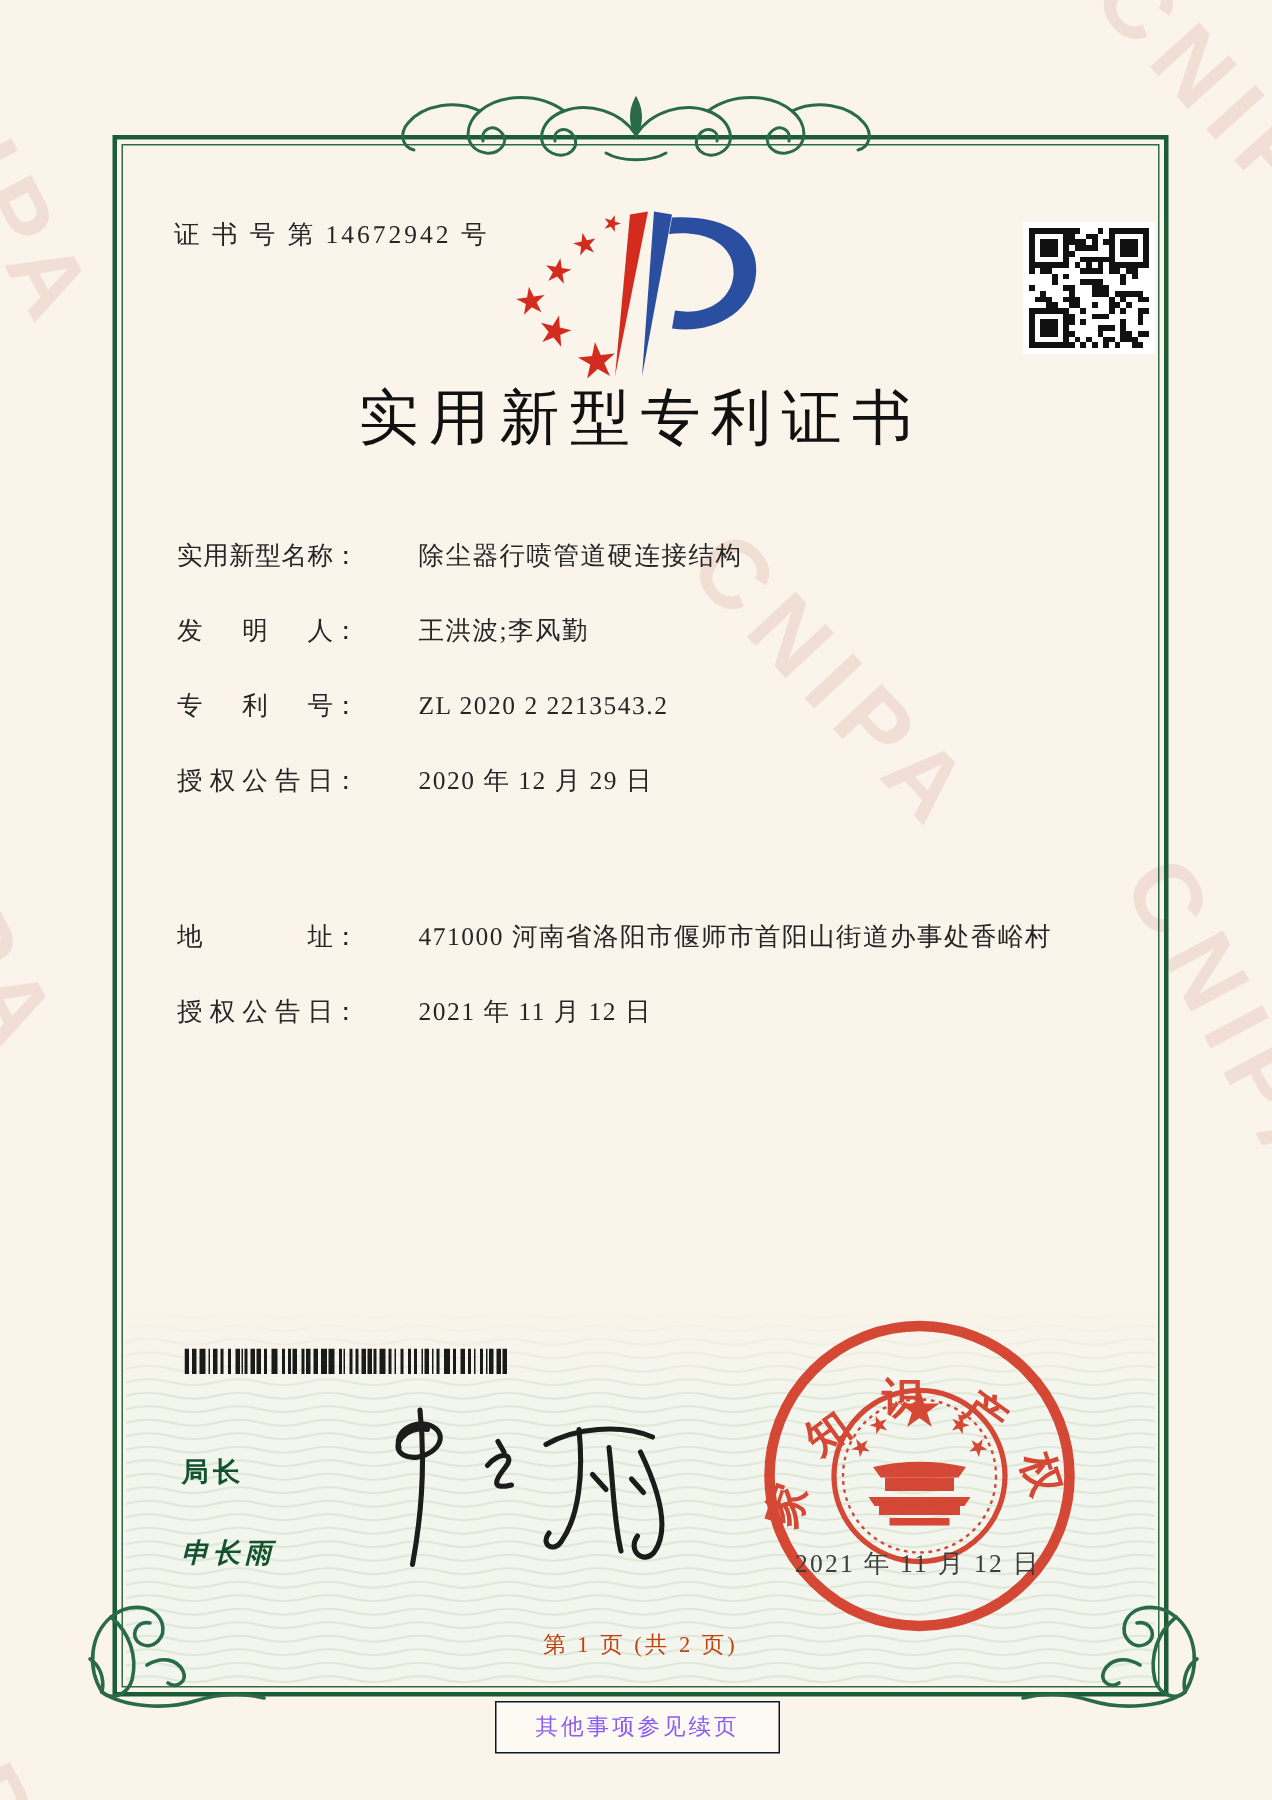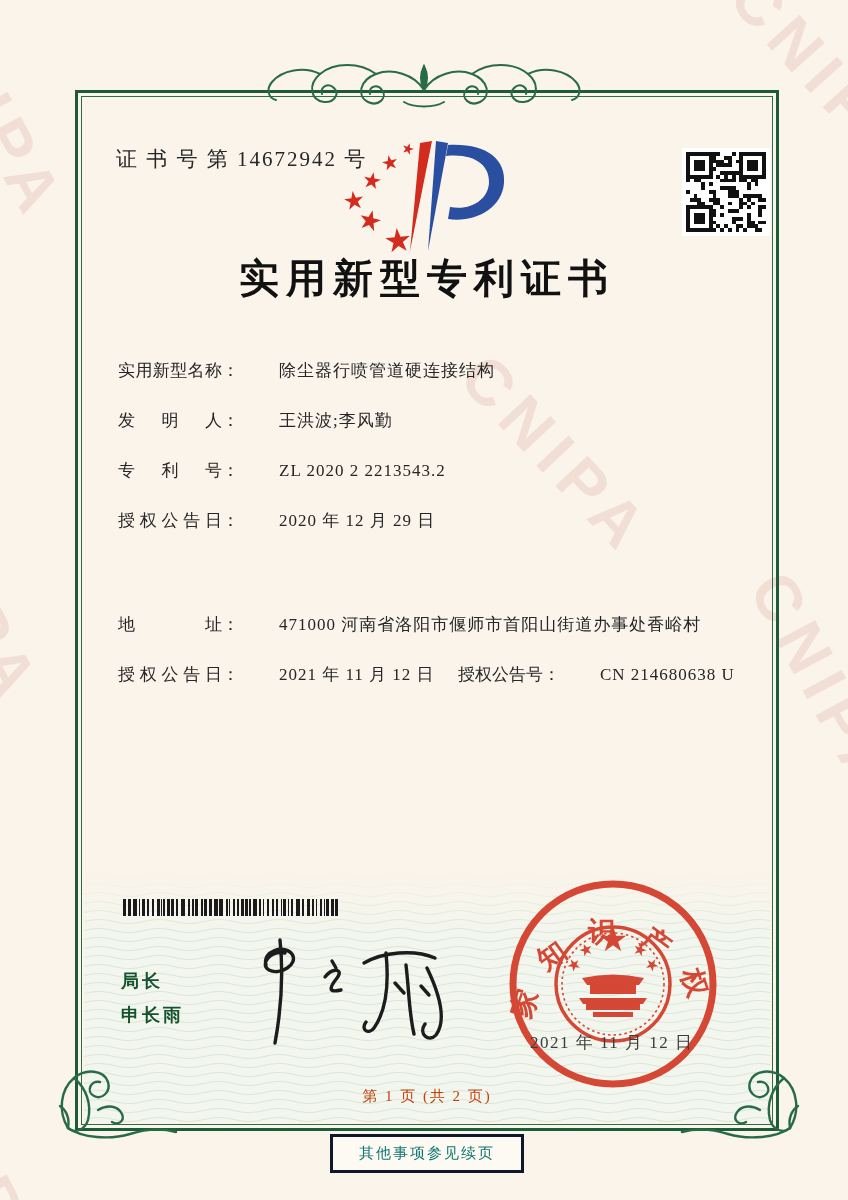--- a/index.html
+++ b/index.html
@@ -11,55 +11,55 @@
       transform-origin:0 0;z-index:0;user-select:none;}
   
   .frame{position:absolute;left:75px;top:90px;width:698px;height:1035px;
          border:3px solid #1d5c39;z-index:1;}
   .frame-inner{position:absolute;inset:3px;border:1.5px solid #2e6b47;pointer-events:none;z-index:3;}
   
   .band{position:absolute;left:6px;right:6px;bottom:6px;height:250px;z-index:0;}
   .band-fade{position:absolute;left:0;right:0;top:0;height:60px;
              background:linear-gradient(180deg,#faf4ea 0%,rgba(250,244,234,0) 100%);}
   
-  .cert-no{position:absolute;left:38px;top:52px;font-size:21px;letter-spacing:2px;z-index:4;}
+  .cert-no{position:absolute;left:38px;top:52px;font-size:17px;letter-spacing:2px;z-index:4;}
   .logo{position:absolute;left:258px;top:44px;z-index:4;}
   .qr{position:absolute;left:604px;top:55px;width:80px;height:80px;background:#fff;
       padding:4px;z-index:4;}
   .title{position:absolute;left:0;right:0;top:158px;margin:0;text-align:center;
-         font-size:40px;font-weight:bold;letter-spacing:7px;color:#111;z-index:4;}
+         font-size:40px;font-weight:normal;letter-spacing:7px;color:#111;z-index:4;}
   .frow{position:absolute;left:40px;font-size:17px;z-index:4;white-space:nowrap;}
   .flabel{display:inline-block;width:104px;text-align:justify;text-align-last:justify;
           vertical-align:bottom;}
   .fcolon{display:inline-block;margin-right:6px;}
   .fvalue{letter-spacing:1px;padding-left:34px;}
   .grant-right{position:absolute;left:340px;top:0;}
   .paras{position:absolute;left:40px;top:608px;width:620px;font-size:16.5px;
          line-height:1.95;z-index:4;color:#2e2e2e;}
   .paras p{margin:0;text-indent:2em;}
   .barcode{position:absolute;left:45px;top:806px;z-index:4;}
   .signer{position:absolute;left:43px;font-family:"Liberation Sans",sans-serif;
           font-weight:600;font-size:18px;color:#14532d;letter-spacing:3px;z-index:4;}
   .signer-title{top:876px;}
-  .signer-name{top:910px;}
+  .signer-name{top:930px;font-style:italic;}
   .signature{position:absolute;left:150px;top:842px;z-index:4;}
   .seal{position:absolute;left:420px;top:776px;z-index:5;opacity:.93;}
   .seal-date{position:absolute;left:452px;top:938px;font-size:17px;letter-spacing:1.5px;
              color:#3c3c3c;z-index:6;}
   .page-num{position:absolute;left:0;right:0;top:994px;text-align:center;font-size:15px;
             letter-spacing:2px;color:#c2410c;z-index:4;}
   
   .flourish{position:absolute;z-index:2;}
   .fl-top{left:264px;top:56px;}
   .fl-bl{left:52px;top:1066px;}
   .fl-br{left:666px;top:1066px;transform:scaleX(-1);}
   
   .cont-box{position:absolute;left:330px;top:1134px;padding:7px 26px;
-            border:3px solid #0f172a;background:#fdfaf3;font-size:15px;
-            letter-spacing:2px;color:#0f766e;z-index:4;}
+            border:1px solid #0f172a;background:#fdfaf3;font-size:15px;
+            letter-spacing:2px;color:#8b5cf6;z-index:4;}
 </style>
 </head>
 <body>
 
 <div class="page">
 
   <div class="wm" style="left:-34px;top:-18px;transform:rotate(62deg);">CNIPA</div>
   <div class="wm" style="left:770px;top:-40px;transform:rotate(48deg);">CNIPA</div>
   <div class="wm" style="left:500px;top:340px;transform:rotate(47deg);">CNIPA</div>
   <div class="wm" style="left:-58px;top:466px;transform:rotate(62deg);">CNIPA</div>
@@ -280,23 +280,20 @@
       <span class="flabel">专利号</span><span class="fcolon">：</span><span class="fvalue">ZL 2020 2 2213543.2</span>
     </div>
     <div class="frow" style="top:416px">
       <span class="flabel">授权公告日</span><span class="fcolon">：</span><span class="fvalue">2020 年 12 月 29 日</span>
     </div>
     <div class="frow" style="top:520px">
       <span class="flabel">地址</span><span class="fcolon">：</span><span class="fvalue">471000 河南省洛阳市偃师市首阳山街道办事处香峪村</span>
     </div>
     <div class="frow" style="top:570px">
       <span class="flabel">授权公告日</span><span class="fcolon">：</span><span class="fvalue">2021 年 11 月 12 日</span>
-      <span class="grant-right">
-        <span>授权公告号</span><span class="fcolon">：</span><span class="fvalue">CN 214680638 U</span>
-      </span>
     </div>
 
 
     <svg class="barcode" id="bc-svg" width="216" height="17">
         <rect x="0" y="0" width="3" height="17" fill="#1a1a1a"></rect>
         <rect x="5" y="0" width="3" height="17" fill="#1a1a1a"></rect>
         <rect x="10" y="0" width="4" height="17" fill="#1a1a1a"></rect>
         <rect x="16" y="0" width="1" height="17" fill="#1a1a1a"></rect>
         <rect x="19" y="0" width="3" height="17" fill="#1a1a1a"></rect>
         <rect x="24" y="0" width="2" height="17" fill="#1a1a1a"></rect>

